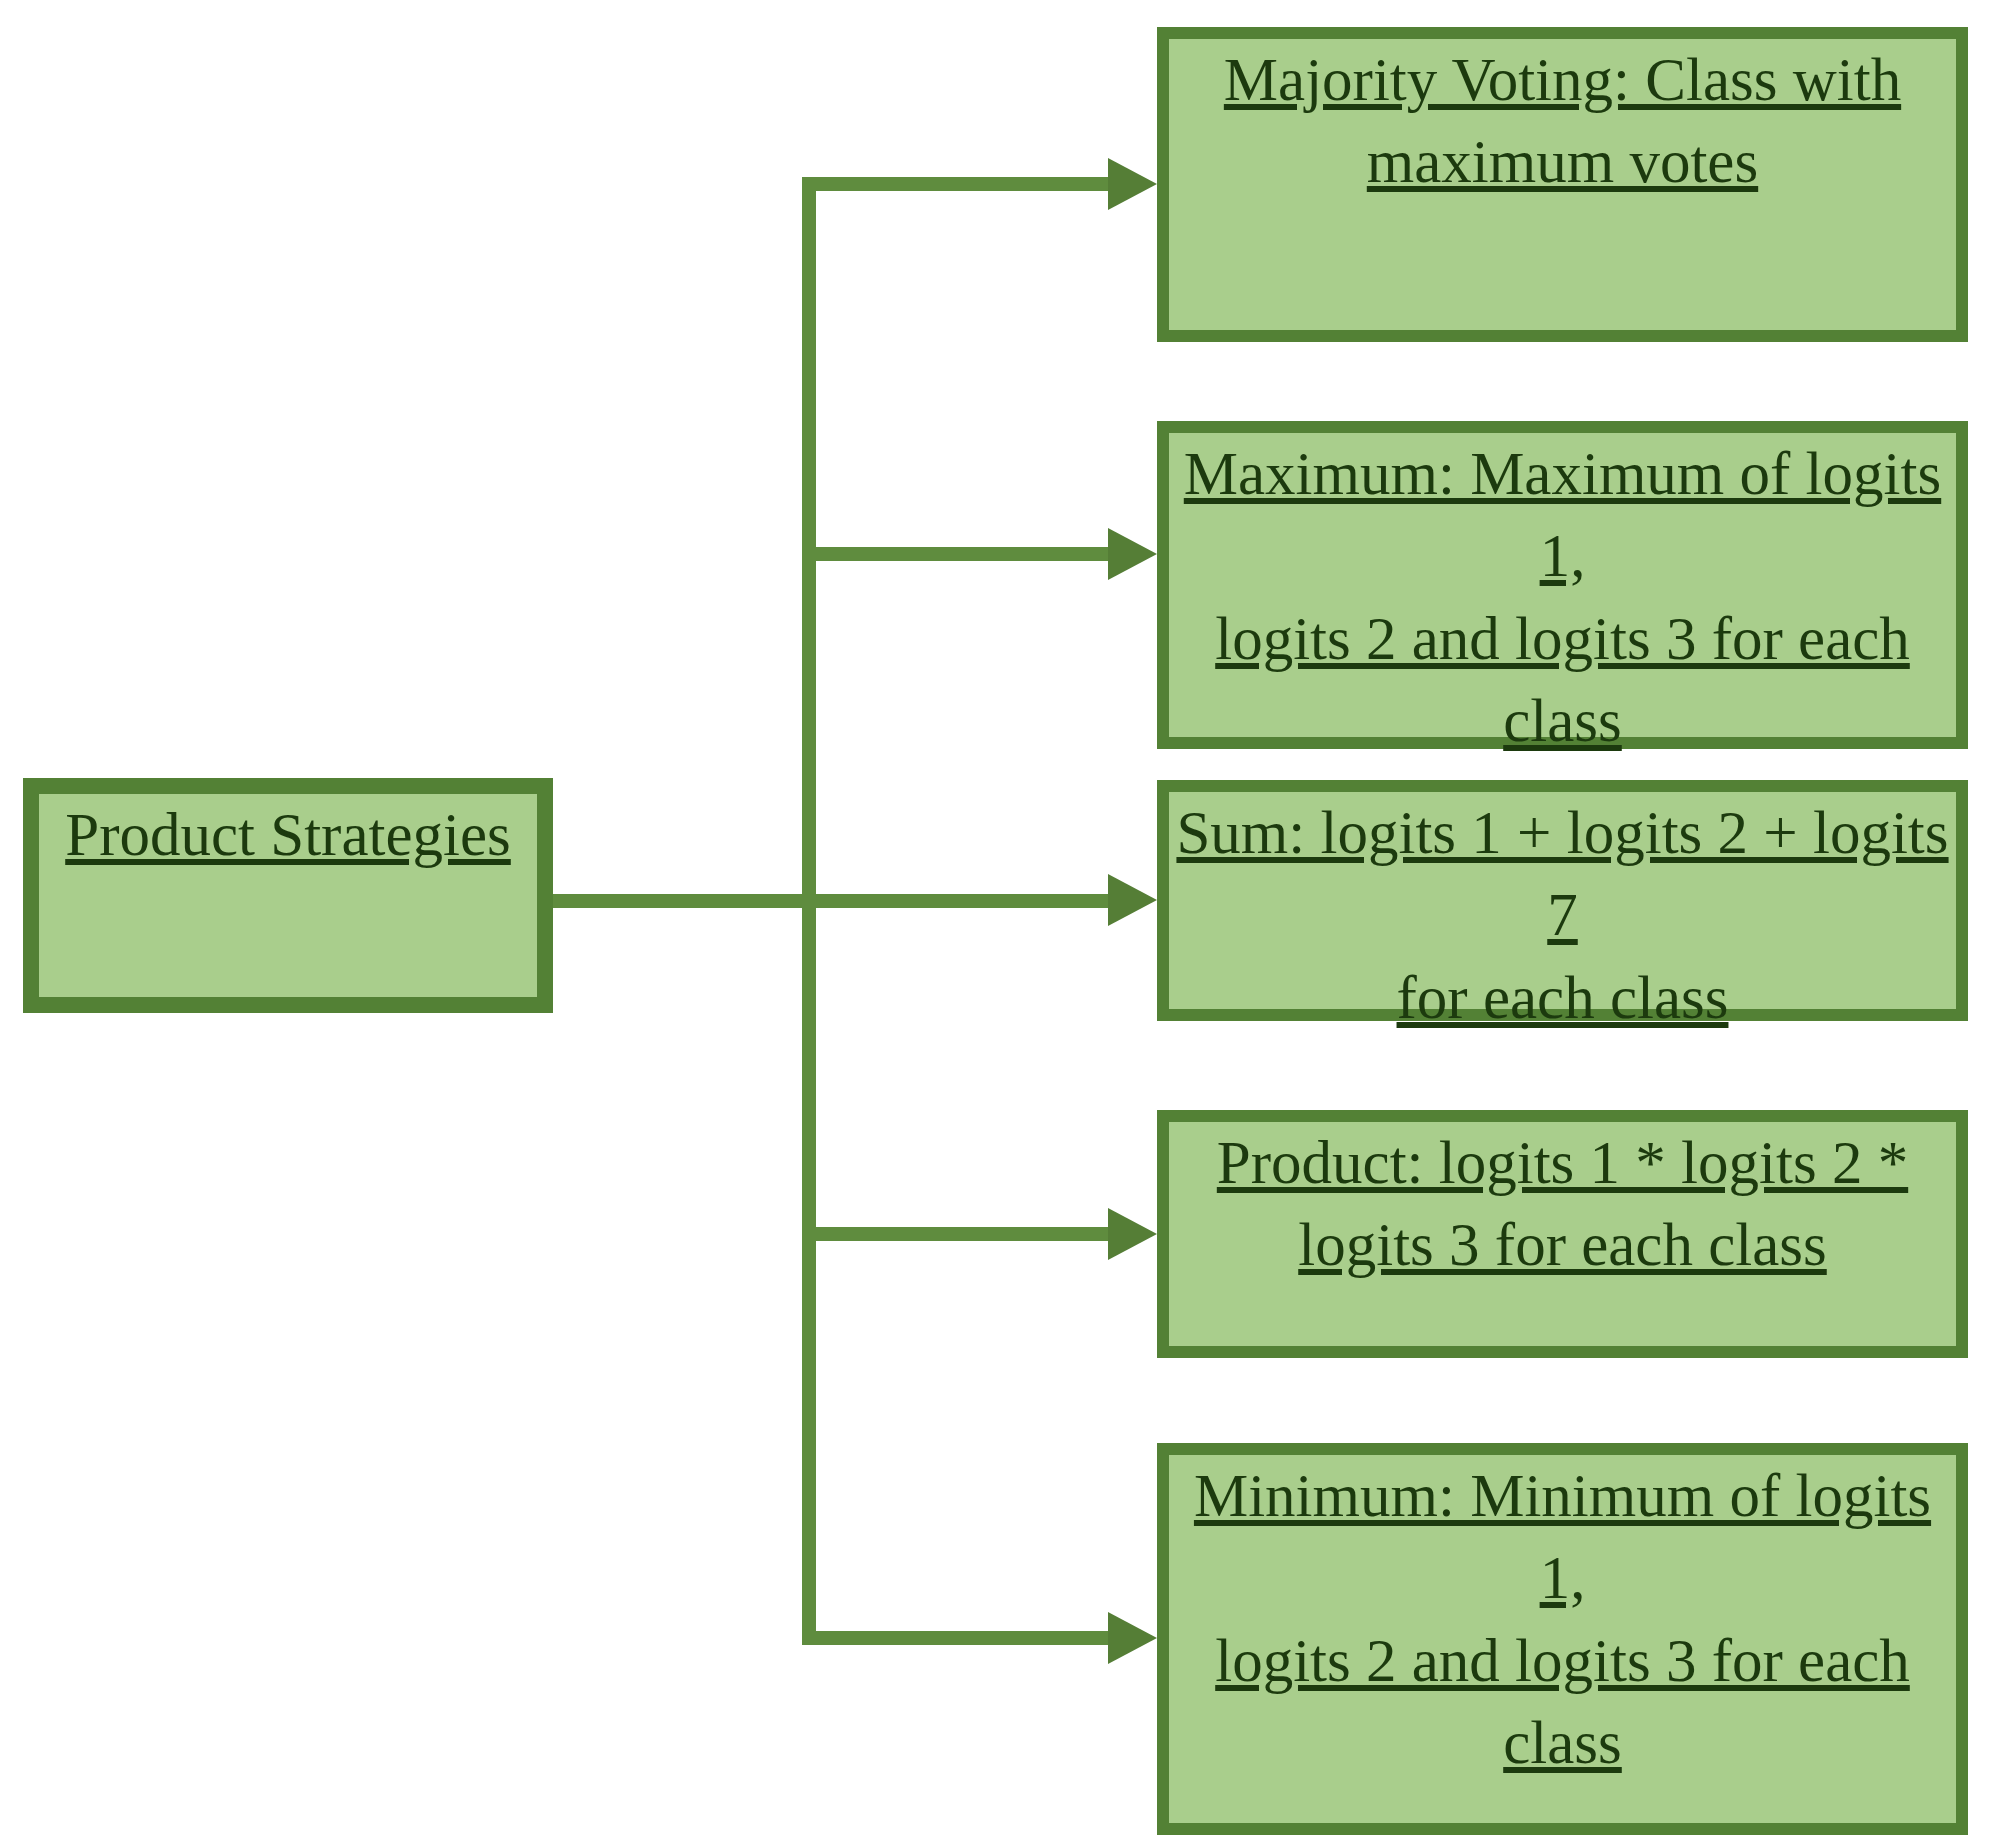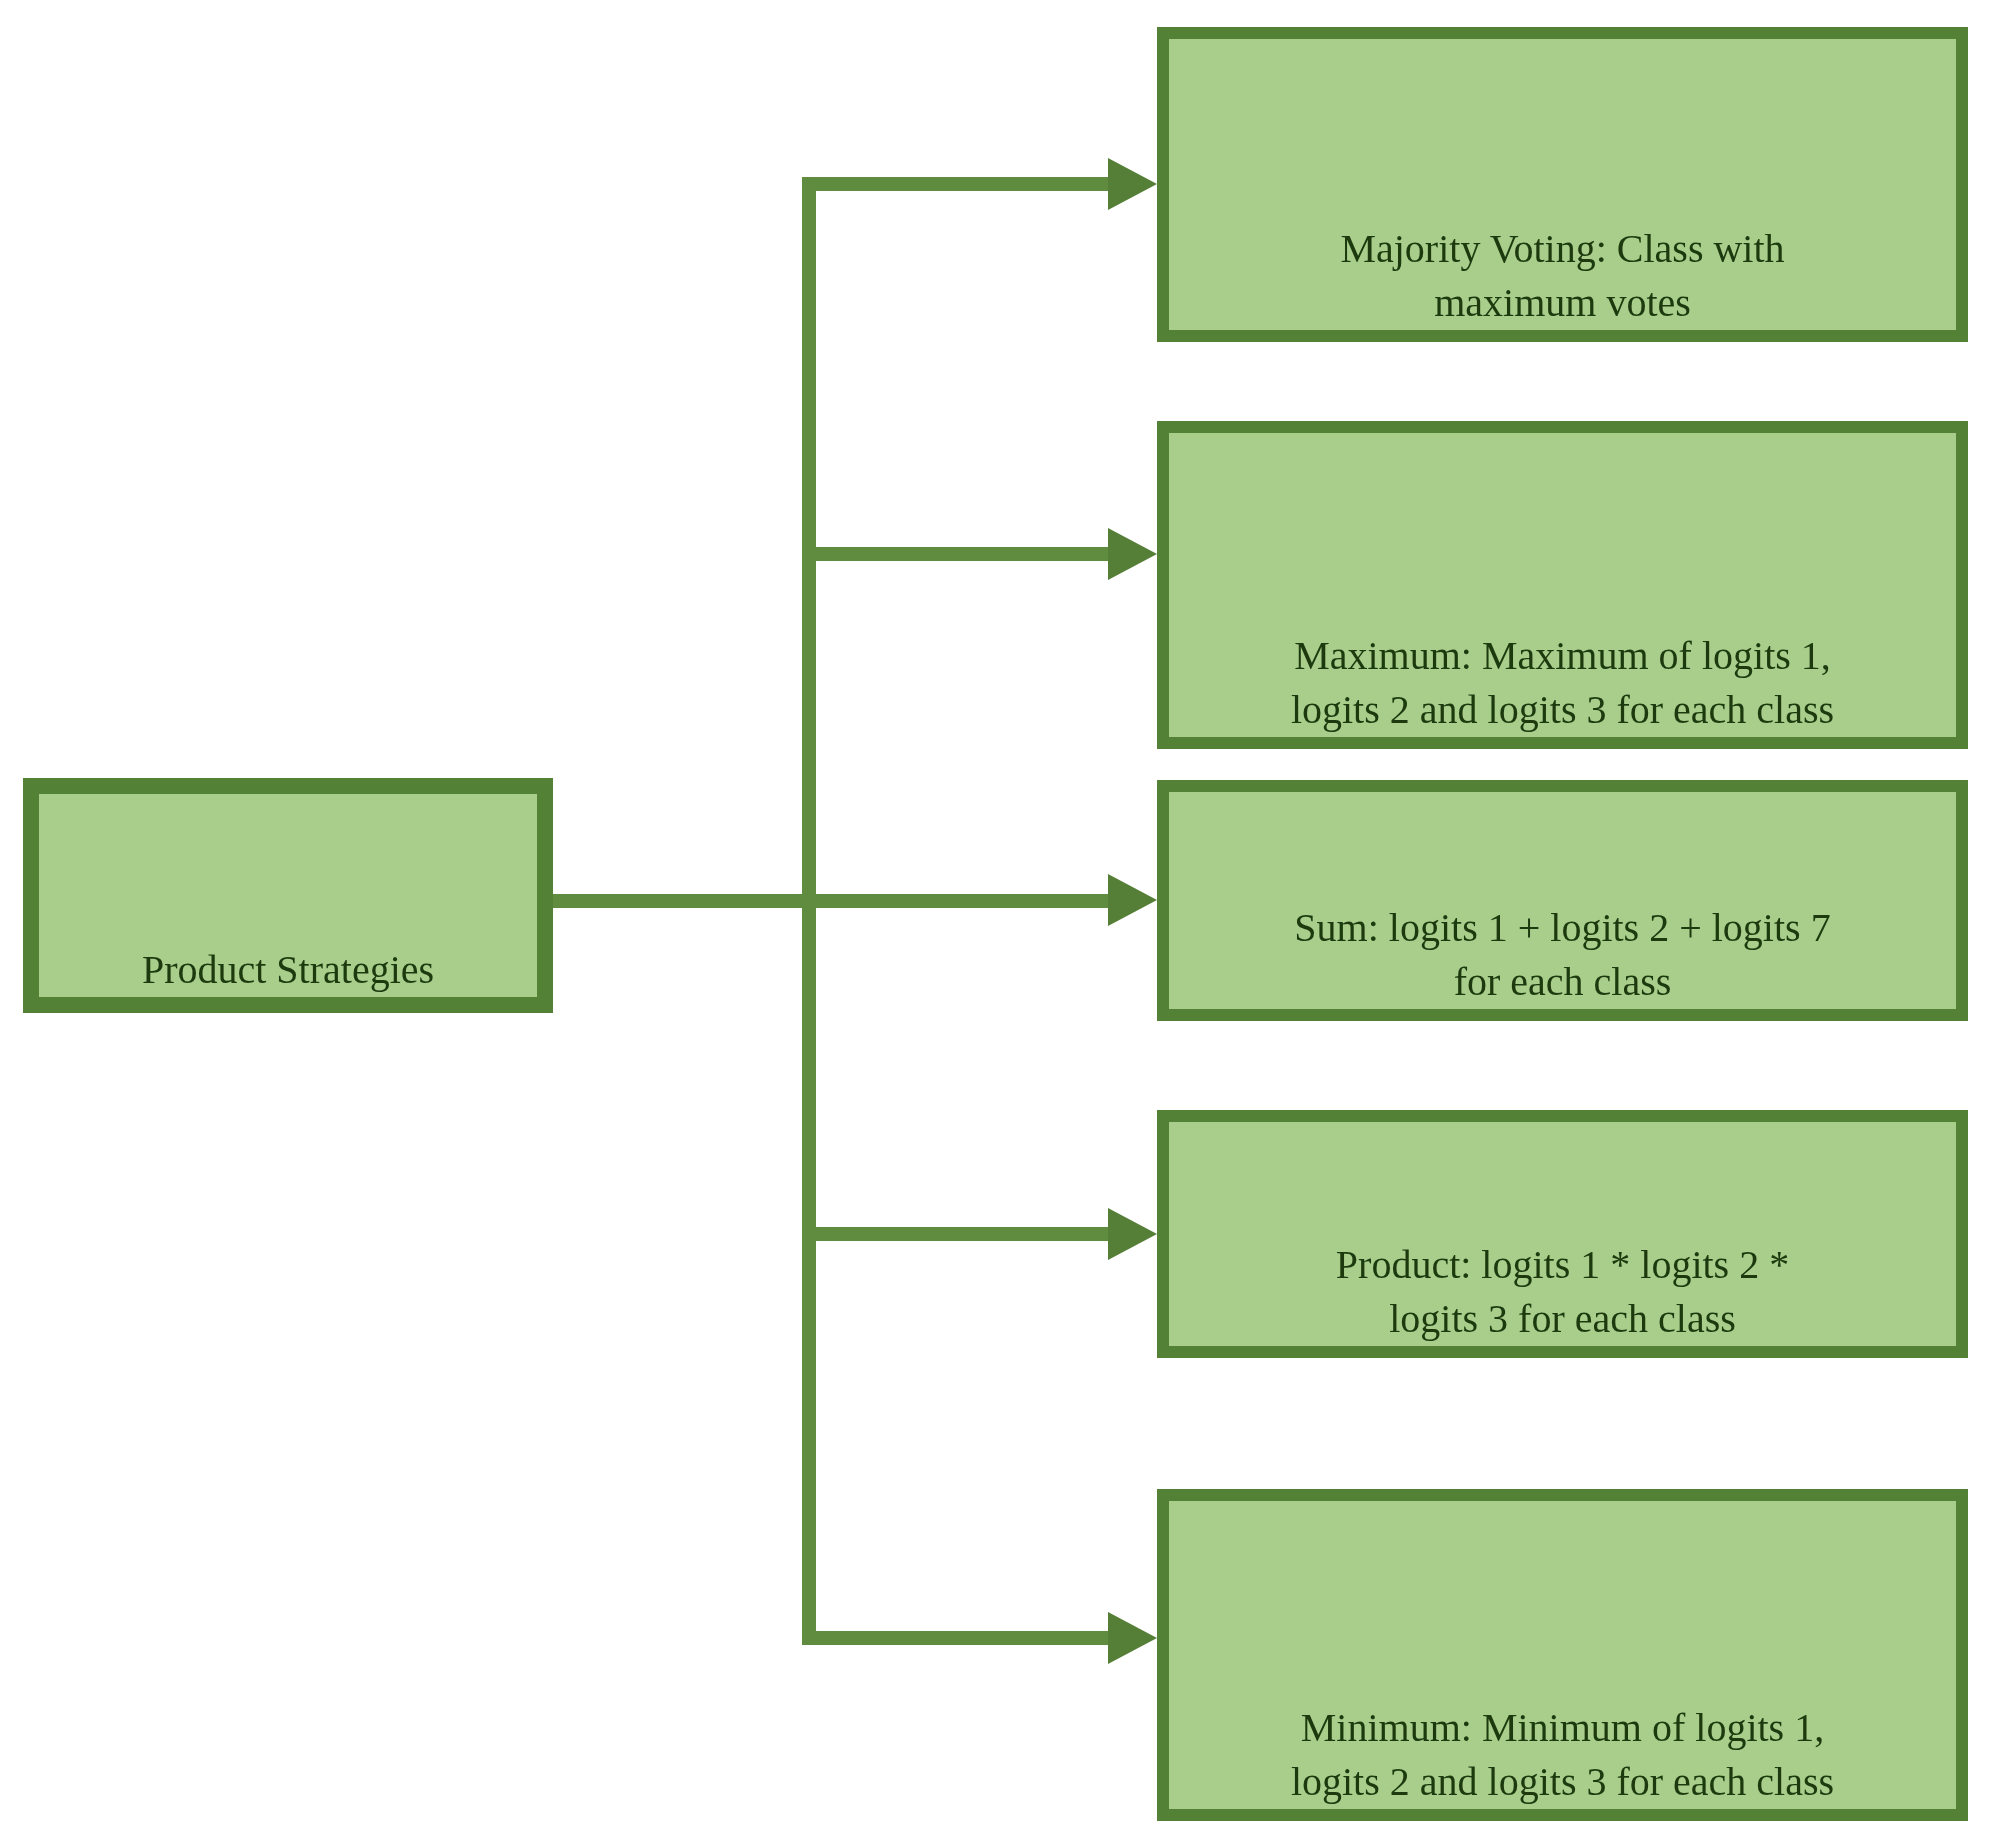--- a/index.html
+++ b/index.html
@@ -15,42 +15,43 @@
     overflow: hidden;
     font-family: "Liberation Serif", "DejaVu Serif", serif;
   }
   .node {
     position: absolute;
     box-sizing: border-box;
     background: var(--box-fill, #a9ce8c);
     border: 12.4px solid var(--box-border, #538135);
     color: var(--text-color, #1c3a0e);
     display: flex;
-    align-items: flex-end;
+    align-items: flex-start;
     justify-content: center;
     text-align: center;
-    font-size: 40px;
+    font-size: 61px;
     line-height: 1.35;
+    text-decoration: underline;
   }
   .node .label {
     white-space: pre-line;
     padding: 0 5.3px;
   }
   .node.root {
     left: 23px;
     top: 778px;
     width: 530px;
     height: 235px;
     border-width: 16px;
   }
   .node.n1 { left: 1157px; top: 26.6px;   width: 811px; height: 315px; }
   .node.n2 { left: 1157px; top: 421px;  width: 811px; height: 328px; }
   .node.n3 { left: 1157px; top: 780px;  width: 811px; height: 241px; }
   .node.n4 { left: 1157px; top: 1110px; width: 811px; height: 248px; }
-  .node.n5 { left: 1157px; top: 1489px; width: 811px; height: 332px; }
+  .node.n5 { left: 1157px; top: 1443px; width: 811px; height: 392px; }
 
   .line {
     position: absolute;
     background: var(--connector, #5f8c3e);
   }
   
   .trunk   { left: 802px; top: 177px; width: 14px; height: 1468px; }
   
   .main-h  { left: 553px; top: 894px; width: 555px; height: 14px; }
   .br1     { left: 802px; top: 177px;  width: 306px; height: 14px; }

